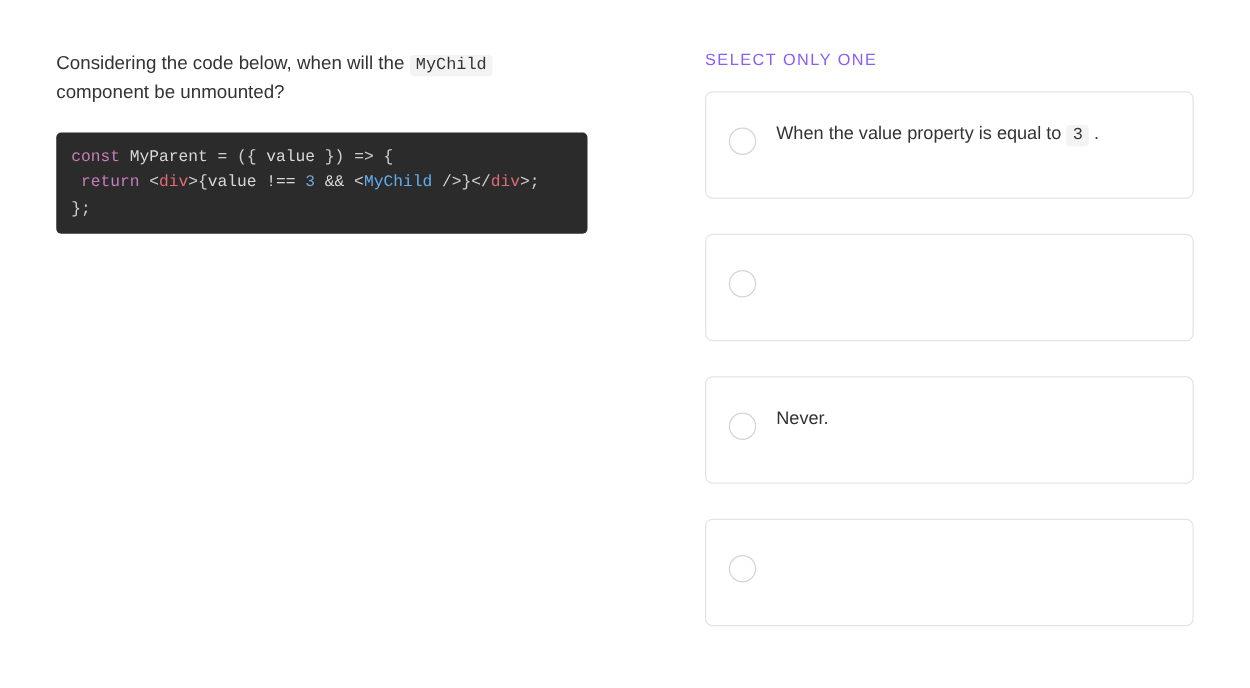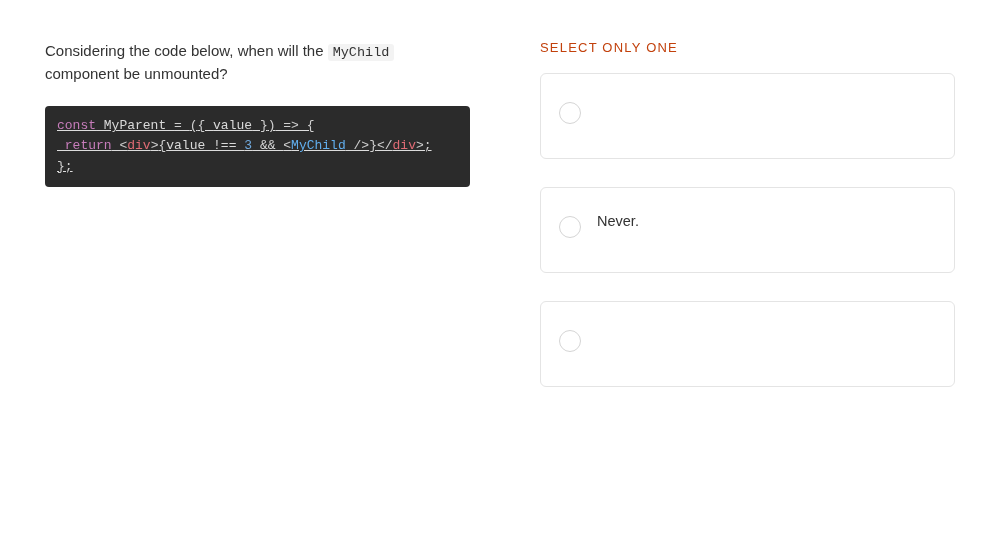--- a/index.html
+++ b/index.html
@@ -7,21 +7,21 @@
     font-family: -apple-system, BlinkMacSystemFont, "Segoe UI", Helvetica, Arial, sans-serif;
     background: #fff;
     color: #2a2a2a;
     padding: 40px 45px;
     width: 1000px;
     height: 550px;
     overflow: hidden;
   }
   .layout {
     display: flex;
-    gap: 70px;
+    gap: 94px;
   }
   .left {
     flex: 0 0 425px;
   }
   .right {
     flex: 1;
   }
   .question-text {
     font-size: 15px;
     line-height: 1.45;
@@ -38,34 +38,33 @@
   }
   .code-block {
     background: #2b2b2b;
     color: #ddd;
     padding: 10px 12px;
     border-radius: 4px;
     font-family: "SFMono-Regular", Consolas, "Liberation Mono", Menlo, monospace;
     font-size: 13px;
     line-height: 1.55;
     white-space: pre;
-    text-decoration: underline;
   }
   .tok-kw { color: #c77dbb; }       
   .tok-fn { color: #d9d9d9; }
   .tok-punc { color: #cfcfcf; }
   .tok-num { color: #6fa8dc; }
   .tok-tag { color: #e06c75; }
   .tok-comp { color: #61afef; }
   .tok-jsxbrace { color: #cfcfcf; }
 
   .select-label {
     font-size: 13px;
     letter-spacing: 1.2px;
-    color: #c2410c;
+    color: #8b5cf6;
     margin-bottom: 18px;
   }
   .options {
     display: flex;
     flex-direction: column;
     gap: 28px;
   }
   .option {
     border: 1px solid #e4e4e4;
     border-radius: 6px;
@@ -104,20 +103,26 @@
 
     <div class="code-block"><span class="tok-kw">const</span><span class="tok-fn"> MyParent </span><span class="tok-punc">= </span><span class="tok-punc">(</span><span class="tok-punc">{ </span><span class="tok-fn">value</span><span class="tok-punc"> }</span><span class="tok-punc">)</span><span class="tok-punc"> =&gt; {</span>
 <span class="tok-kw"> return</span><span class="tok-punc"> &lt;</span><span class="tok-tag">div</span><span class="tok-punc">&gt;</span><span class="tok-jsxbrace">{</span><span class="tok-fn">value !== </span><span class="tok-num">3</span><span class="tok-fn"> &amp;&amp; </span><span class="tok-punc">&lt;</span><span class="tok-comp">MyChild</span><span class="tok-punc"> /&gt;</span><span class="tok-jsxbrace">}</span><span class="tok-punc">&lt;/</span><span class="tok-tag">div</span><span class="tok-punc">&gt;;</span>
 <span class="tok-punc">};</span></div>
   </div>
 
   <div class="right">
     <div class="select-label">SELECT ONLY ONE</div>
     <div class="options">
 
+      <div class="option">
+        <div class="radio"></div>
+        <div class="option-text">
+          <span>When the value property is equal to </span><code class="inline">3</code><span> .</span>
+        </div>
+      </div>
 
       <div class="option">
         <div class="radio"></div>
       </div>
 
       <div class="option">
         <div class="radio"></div>
         <div class="option-text">
           <span>Never.</span>
         </div>

